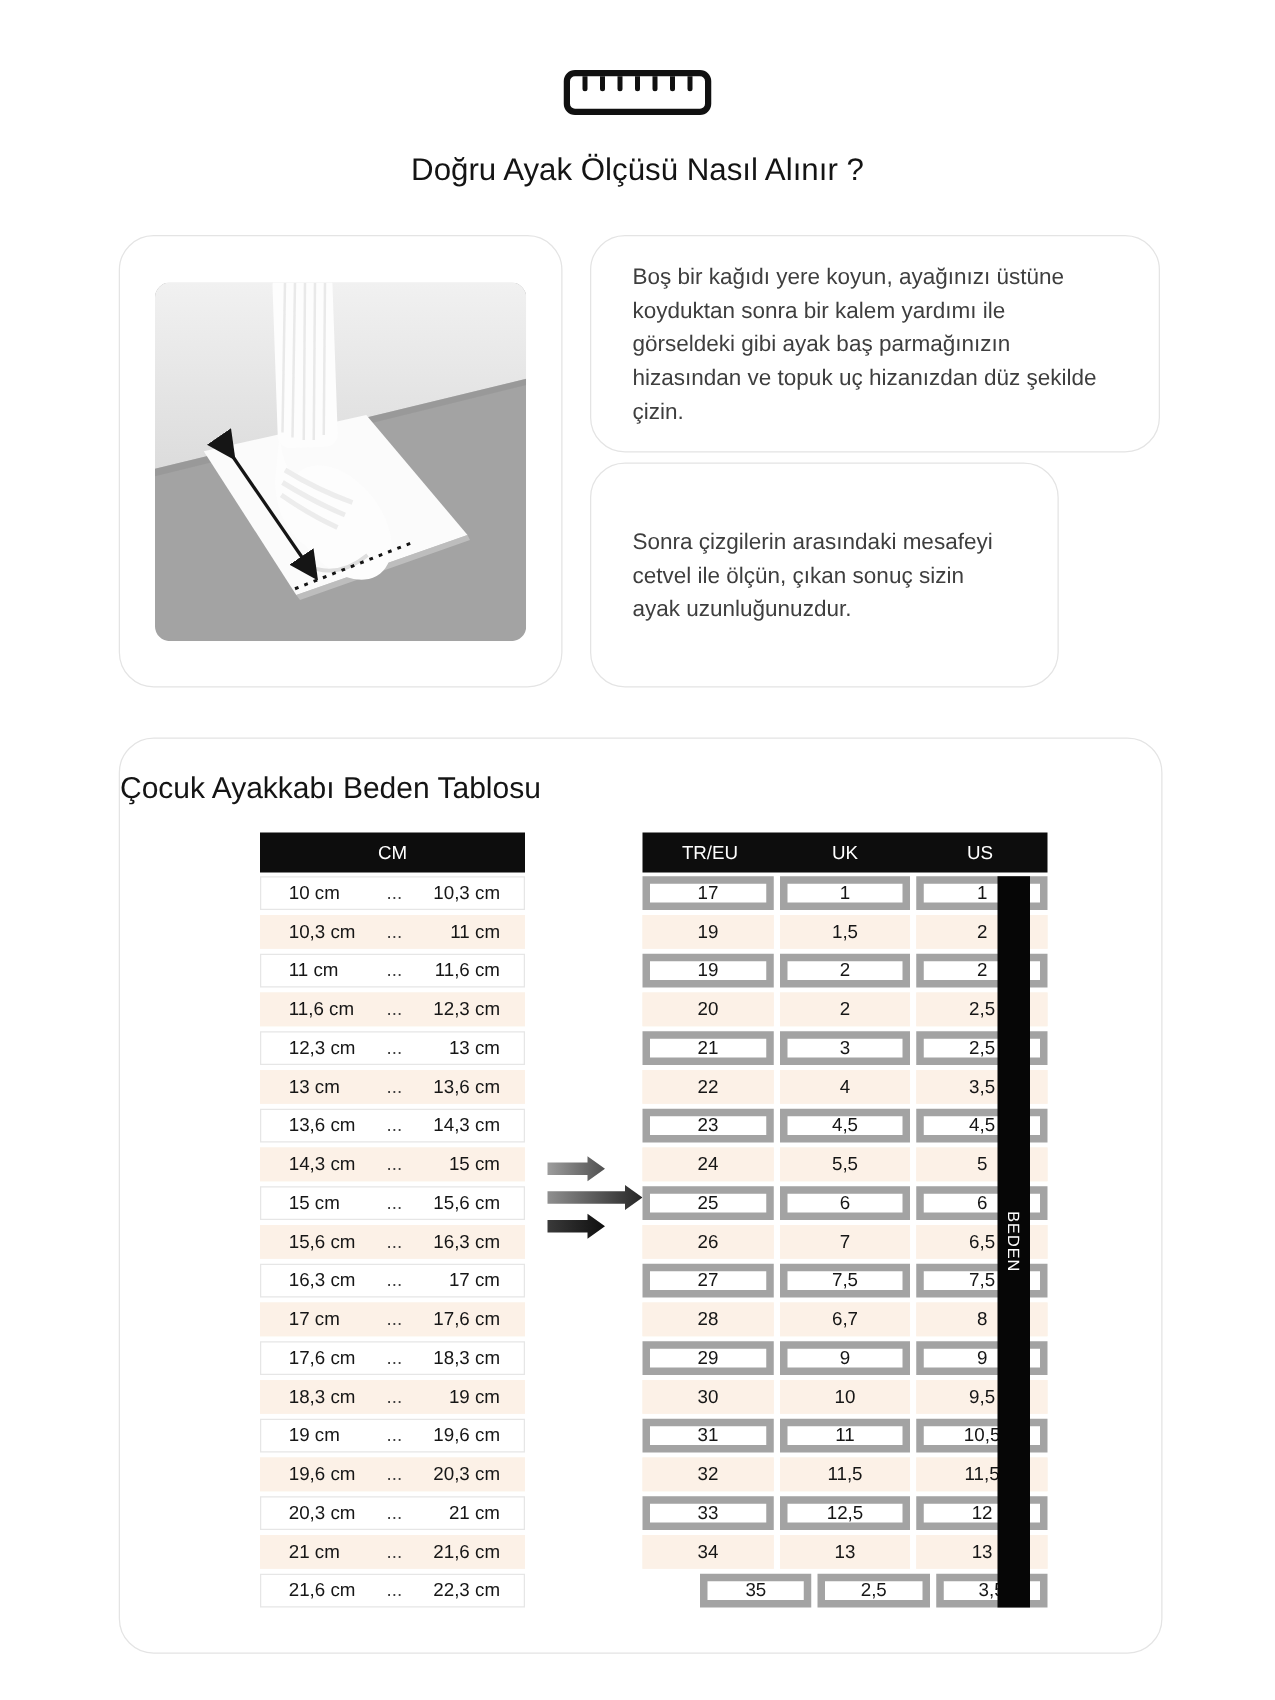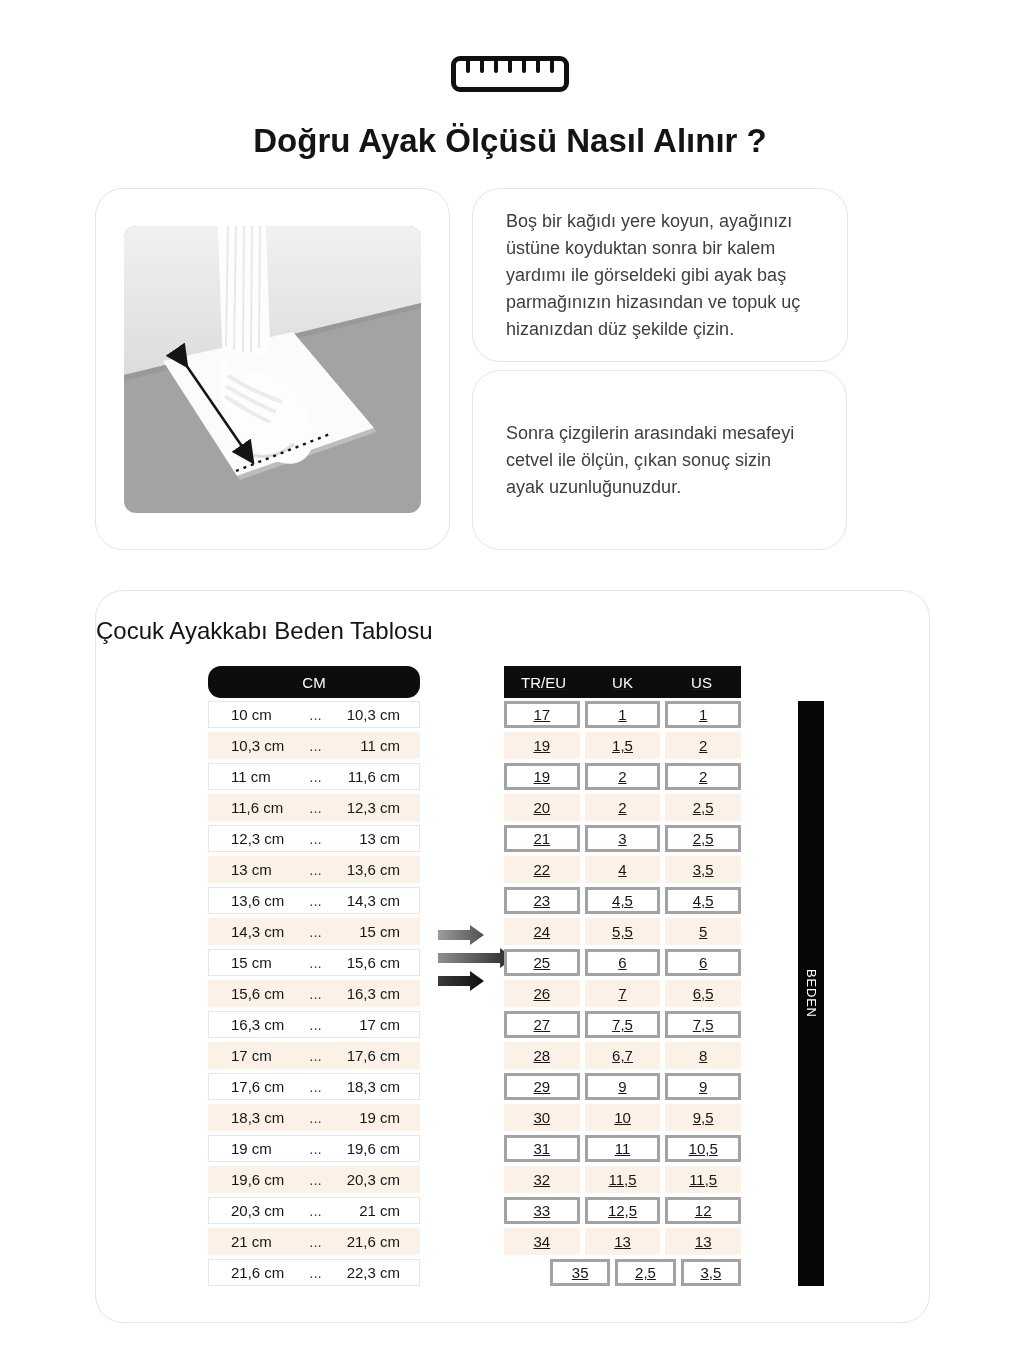--- a/index.html
+++ b/index.html
@@ -6,54 +6,54 @@
   html,body { background:#fff; }
   body { font-family:"Liberation Sans", sans-serif; color:#1a1a1a; }
   .page { position:relative; width:1020px; height:1360px; margin:0 auto; background:#fff; overflow:hidden; }
 
   
   .ruler { position:absolute; top:56px; left:50%; transform:translateX(-50%);
            width:118px; height:36px; border:5px solid #101010; border-radius:9px;
            display:flex; justify-content:space-evenly; align-items:flex-start; background:#fff; }
   .ruler i { display:block; width:4px; height:12px; background:#101010; border-radius:0 0 2px 2px; }
   .main-title { position:absolute; top:122px; left:0; width:100%; text-align:center;
-                font-size:33px; font-weight:700; color:#141414; }
+                font-size:25px; font-weight:400; color:#141414; }
 
   
   .card { position:absolute; background:#fff; border:1px solid #e4e4e4; border-radius:28px; }
   .photo-card { left:95px; top:188px; width:355px; height:362px; }
   .photo { position:absolute; left:28px; top:37px; width:297px; height:287px; border-radius:12px; overflow:hidden; }
-  .info-box-1 { left:472px; top:188px; width:376px; height:174px; display:flex; align-items:center; }
+  .info-box-1 { left:472px; top:188px; width:456px; height:174px; display:flex; align-items:center; }
   .info-box-2 { left:472px; top:370px; width:375px; height:180px; display:flex; align-items:center; }
   .info-text { padding:0 40px 0 33px; font-size:18px; line-height:27px; color:#3e3e3e; }
 
   
   .table-card { left:95px; top:590px; width:835px; height:733px; }
   .table-title { position:absolute; top:26px; left:0; width:100%; 
                  font-size:24px; font-weight:400; color:#141414; }
   .cm-table   { position:absolute; left:112px; top:75px; width:212px; }
-  .size-table { position:absolute; left:408px; top:75px; width:237px;text-decoration:underline; }
+  .size-table { position:absolute; left:418px; top:75px; width:324px; }
 
   .table-header { height:32px; background:#0d0d0d; color:#fff; font-size:15px;
                   display:flex; align-items:center; margin-bottom:3px; }
-  .cm-table .table-header { justify-content:center;border-radius:13px; }
+  .cm-table .table-header { justify-content:center; }
   .size-table .table-header .hcell { flex:1; text-align:center; }
 
   .cm-row { height:27px; display:flex; align-items:center; margin-bottom:4px;
             background:#fff; border:1px solid #e6e6e6; font-size:15px; color:#161616;
             padding:0 19px 0 22px; }
   .cm-row:last-child { margin-bottom:0; }
   .cm-row .from { flex:1; text-align:left; }
   .cm-row .dots { width:26px; text-align:center; color:#3c3c3c; }
   .cm-row .to   { flex:1; text-align:right; }
   .cm-row.alt { background:#fcf1e7; border-color:#fcf1e7; }
 
   .size-row { height:27px; display:flex; gap:5px; margin-bottom:4px; }
   .size-row:last-child { margin-bottom:2px;padding-left:46px; }
-  .size-row .cell { flex:1; background:#fff; border:3px solid #a3a3a3; font-size:15px; color:#161616;
+  .size-row .cell { flex:1; background:#fff; border:6px solid #a3a3a3; font-size:15px; color:#161616;
                     display:flex; align-items:center; justify-content:center; }
   .size-row.alt .cell { background:#fcf1e7; border-color:#fcf1e7; }
 
   .beden-bar { position:absolute; left:702px; top:110px; width:26px; height:585px; background:#060606;
                display:flex; align-items:center; justify-content:center; }
   .beden-bar span { writing-mode:vertical-rl; color:#fff; font-size:13px; letter-spacing:0.8px; }
 
   .arrows { position:absolute; left:340px; top:333px; width:80px; height:68px; }
 </style>
 </head>

